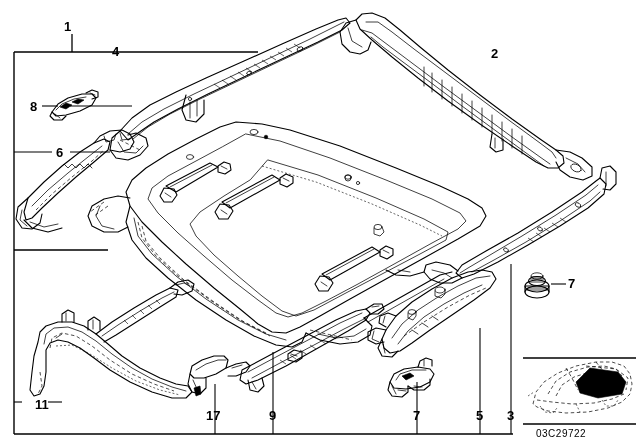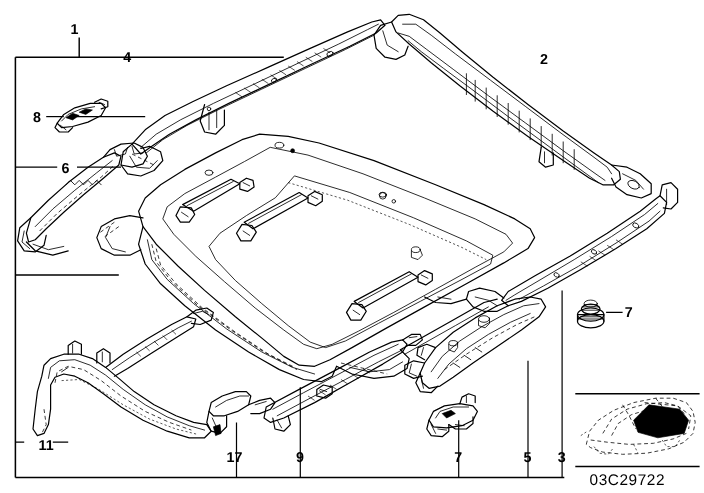--- a/index.html
+++ b/index.html
@@ -4,21 +4,21 @@
 <style>
   html,body{margin:0;padding:0;background:#ffffff;}
   body{width:640px;height:448px;overflow:hidden;
        font-family:"Liberation Sans",sans-serif;}
   #stage{position:relative;width:640px;height:448px;background:#fff;}
   svg{position:absolute;left:0;top:0;width:640px;height:448px;}
   .lbl{position:absolute;font-family:"Liberation Sans",sans-serif;
        font-weight:bold;font-size:13px;color:#000;line-height:1;
        white-space:nowrap;}
   .code{position:absolute;font-family:"Liberation Sans",sans-serif;
-        font-size:14px;letter-spacing:.5px;color:#000;white-space:nowrap;}
+        font-size:10px;letter-spacing:.5px;color:#000;white-space:nowrap;}
 </style>
 </head>
 <body>
 
 <div id="stage">
 
   <svg viewBox="0 0 640 448" shape-rendering="geometricPrecision">
     <defs>
       <style>
         .s{fill:none;stroke:#000;stroke-width:1.1;stroke-linejoin:round;stroke-linecap:round;}

